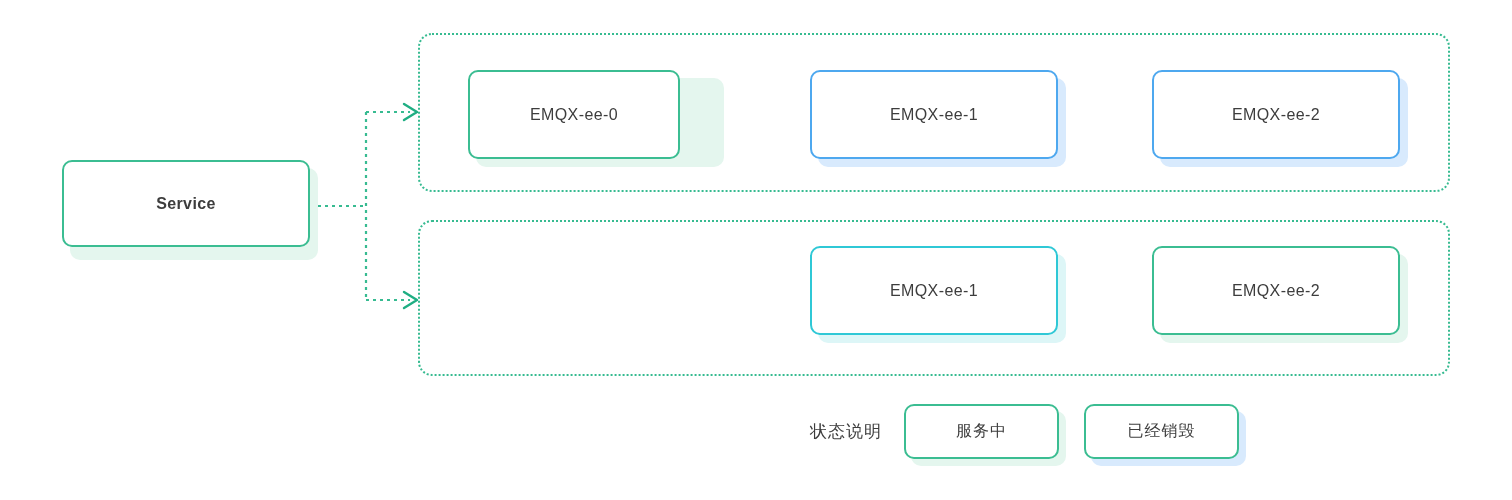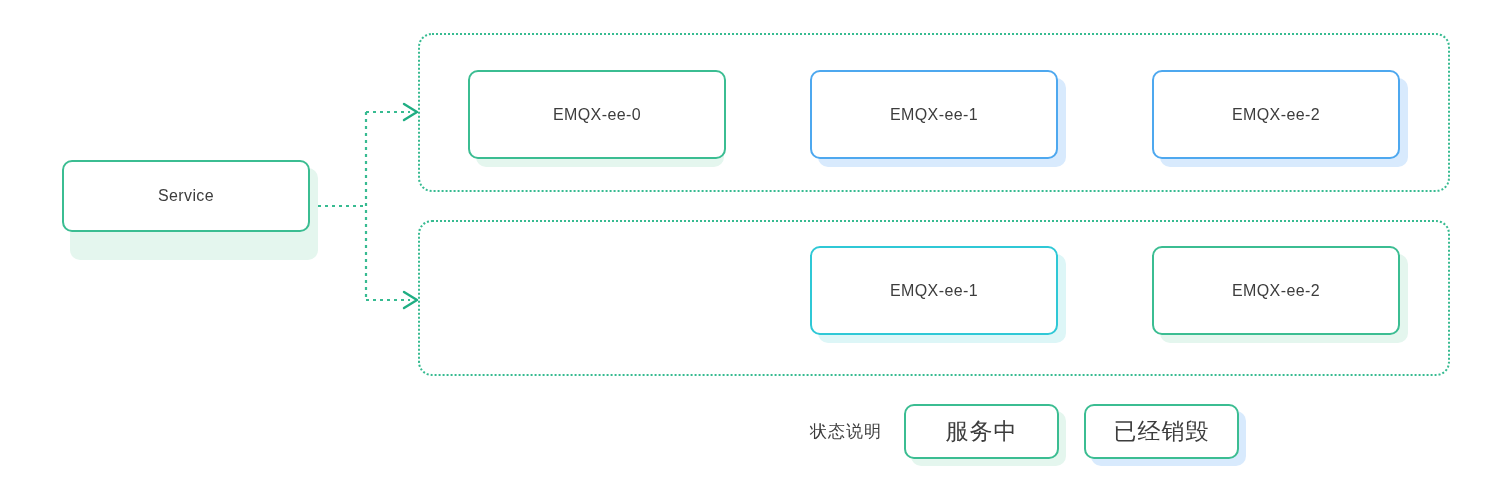--- a/index.html
+++ b/index.html
@@ -105,21 +105,21 @@
     box-sizing: border-box;
     background: #ffffff;
     border: 2px solid #3bbd92;
     border-radius: 10px;
     display: flex;
     align-items: center;
     justify-content: center;
     z-index: 2;
   }
   .legend-box span {
-    font-size: 23px;
+    font-size: 16px;
     color: #3d3d3d;
     letter-spacing: 1px;
     white-space: nowrap;
   }
   .legend-shadow {
     position: absolute;
     left: 7px;
     top: 7px;
     width: 155px;
     height: 55px;
@@ -158,27 +158,27 @@
 
       <path d="M 366 300 L 410 300"></path>
     </g>
     <g fill="none" stroke="#1fae83" stroke-width="2.4" stroke-linecap="round" stroke-linejoin="round">
       <polyline points="404,104 417,112 404,120"></polyline>
       <polyline points="404,292 417,300 404,308"></polyline>
     </g>
   </svg>
 
   <div class="node-shadow s-green" id="service-shadow" style="left: 70px; top: 168px; width: 248px; height: 92px;"></div>
-  <div class="node c-green" id="service-node" style="left: 62px; top: 160px; width: 248px; height: 72px;">
+  <div class="node c-green" id="service-node" style="left: 62px; top: 160px; width: 248px; height: 87px; font-weight: bold;">
     <span class="node-label">Service</span>
   </div>
 
   <div id="nodes-layer">
       <div class="node-shadow s-green" style="left: 476px; top: 78px; width: 248px; height: 89px;"></div>
-      <div class="node c-green" style="left: 468px; top: 70px; width: 258px; height: 89px;">
+      <div class="node c-green" style="left: 468px; top: 70px; width: 212px; height: 89px;">
         <span class="node-label">EMQX-ee-0</span>
       </div>
       <div class="node-shadow s-blue" style="left: 818px; top: 78px; width: 248px; height: 89px;"></div>
       <div class="node c-blue" style="left: 810px; top: 70px; width: 248px; height: 89px;">
         <span class="node-label">EMQX-ee-1</span>
       </div>
       <div class="node-shadow s-blue" style="left: 1160px; top: 78px; width: 248px; height: 89px;"></div>
       <div class="node c-blue" style="left: 1152px; top: 70px; width: 248px; height: 89px;">
         <span class="node-label">EMQX-ee-2</span>
       </div>

